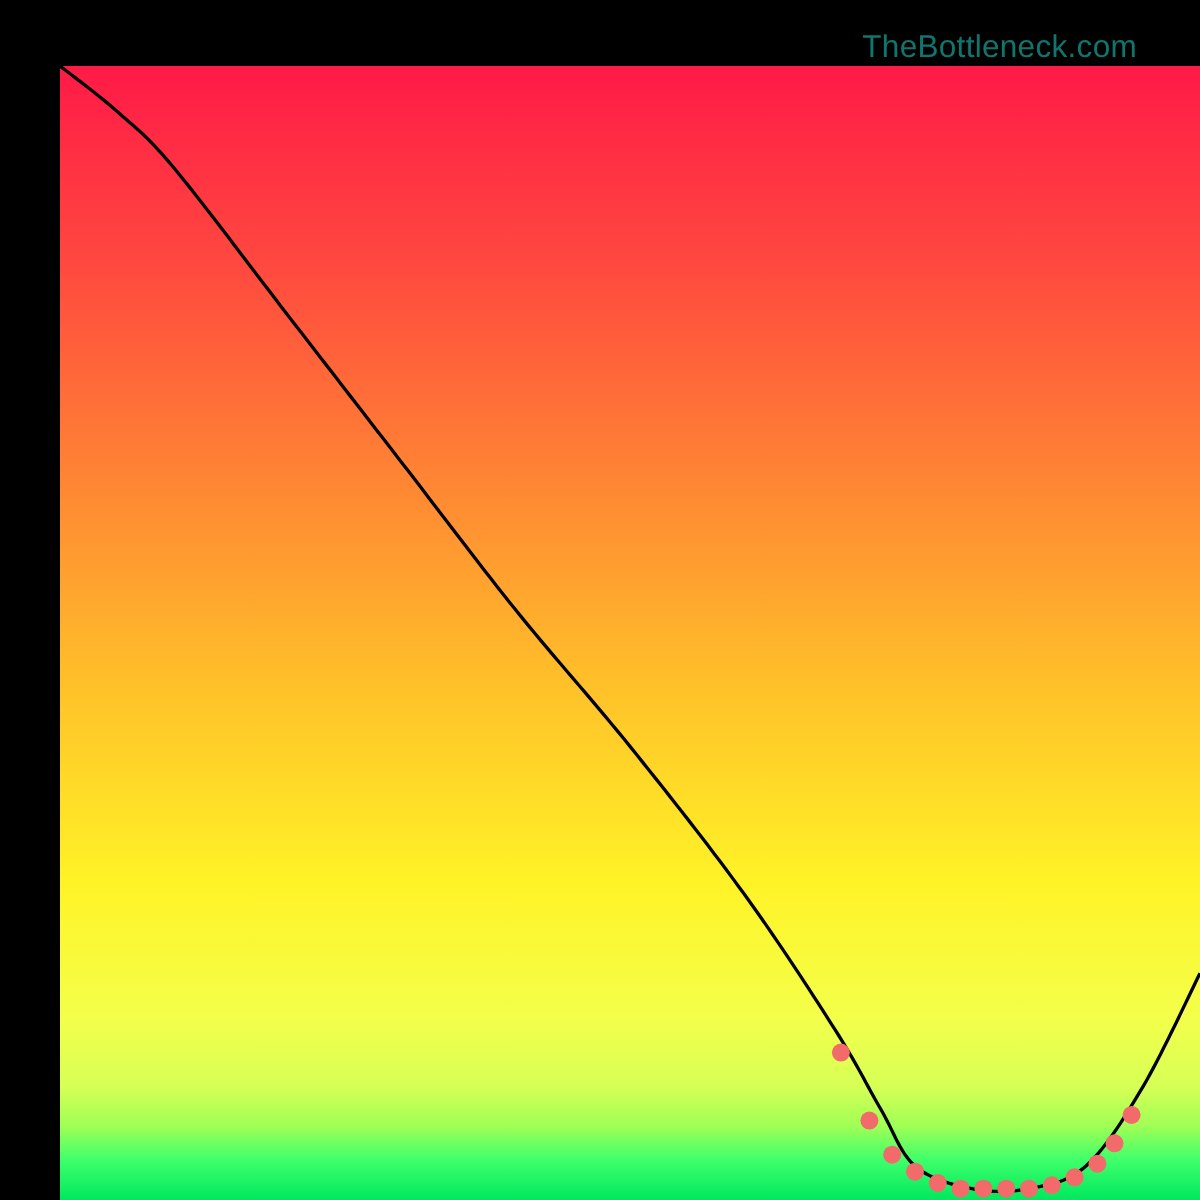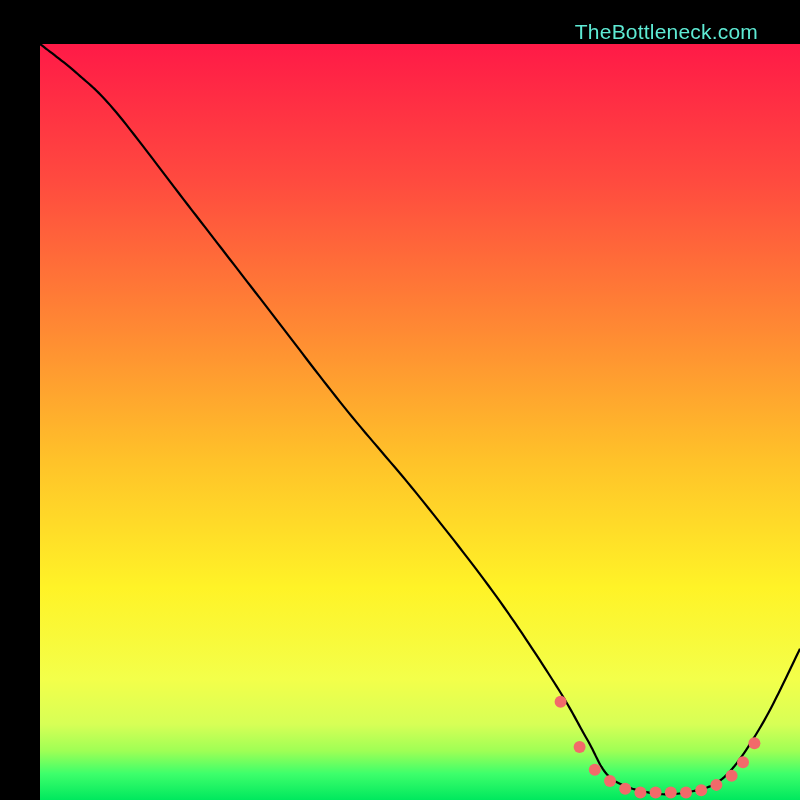--- a/index.html
+++ b/index.html
@@ -11,21 +11,21 @@
     width: 760px;
     height: 760px;
     background: #000;
   }
   .attribution {
     position: absolute;
     top: 0;
     right: 22px;
     font-family: Arial, Helvetica, sans-serif;
     font-size: 21px;
-    color: #5eead4;
+    color: #0f766e;
     letter-spacing: 0.2px;
   }
   .plot {
     position: absolute;
     left: 20px;
     top: 24px;
     width: 760px;
     height: 756px;
   }
   svg { display: block; }

